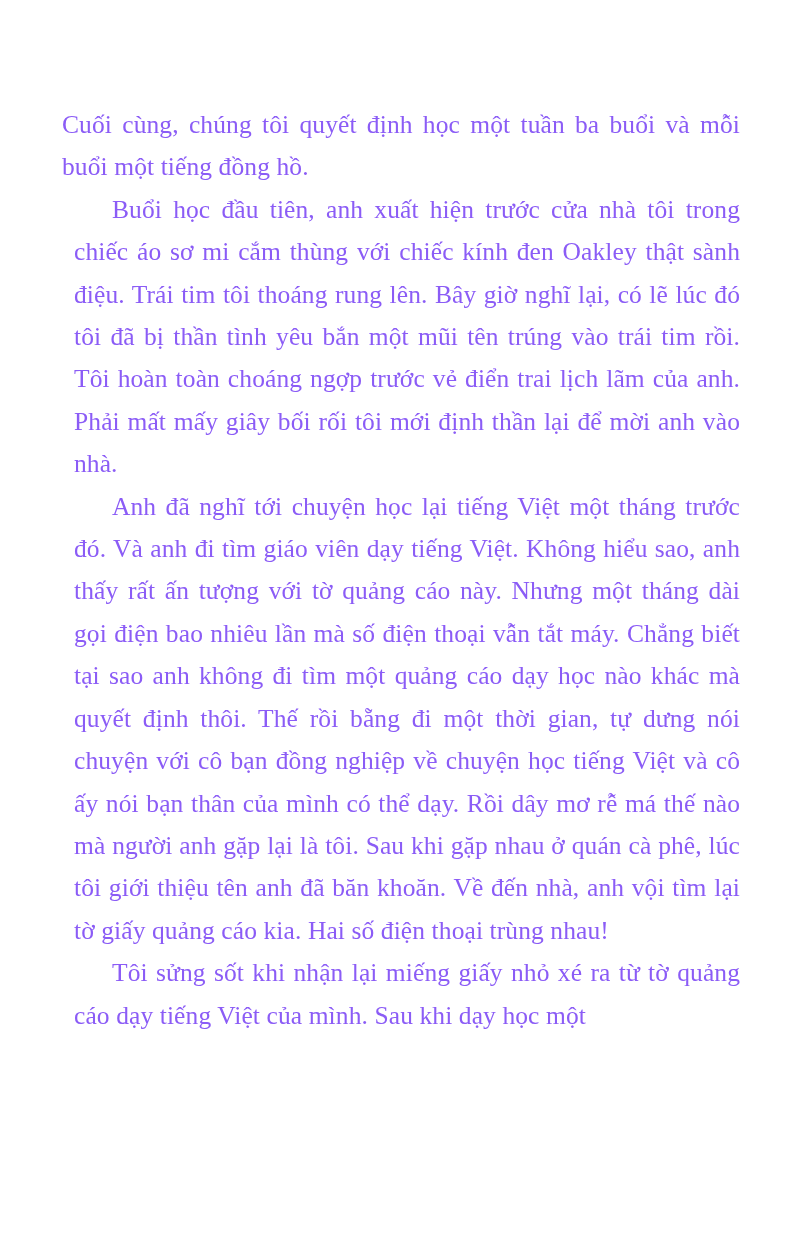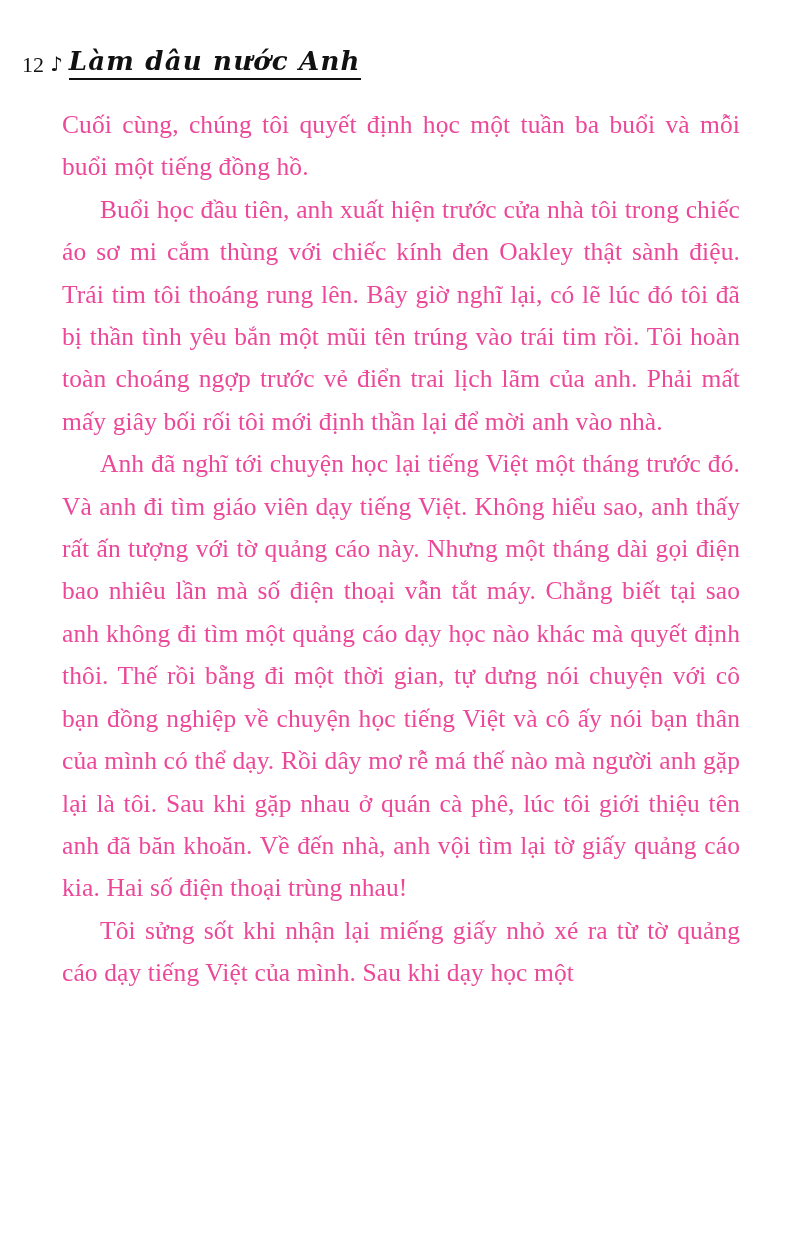--- a/index.html
+++ b/index.html
@@ -66,44 +66,40 @@
     left: 62px;
     width: 678px;
   }
   .body-text p {
     margin: 0;
     font-family: "Liberation Serif", serif;
     font-size: 25.5px;
     line-height: 42.4px;
     text-align: justify;
     text-justify: inter-word;
-    color: #ec4899;
+    color: #8b5cf6;
     letter-spacing: 0.1px;
   }
   .body-text p.indent {
     text-indent: 38px;
   }
   .body-text p + p {
     margin-top: 0px;
+    margin-left: 12px;
   }
   
   .clip {
     overflow: hidden;
   }
 </style>
 </head>
 <body>
 
 <div class="page">
 
-  <div class="header">
-    <div class="folio">12</div>
-    <div class="ornament">♪</div>
-    <div class="chapter-title">Làm dâu nước Anh</div>
-  </div>
 
   <div class="body-text clip">
     <p>Cuối cùng, chúng tôi quyết định học một tuần ba buổi và mỗi buổi một tiếng đồng hồ.</p>
     <p class="indent">Buổi học đầu tiên, anh xuất hiện trước cửa nhà tôi trong chiếc áo sơ mi cắm thùng với chiếc kính đen Oakley thật sành điệu. Trái tim tôi thoáng rung lên. Bây giờ nghĩ lại, có lẽ lúc đó tôi đã bị thần tình yêu bắn một mũi tên trúng vào trái tim rồi. Tôi hoàn toàn choáng ngợp trước vẻ điển trai lịch lãm của anh. Phải mất mấy giây bối rối tôi mới định thần lại để mời anh vào nhà.</p>
     <p class="indent">Anh đã nghĩ tới chuyện học lại tiếng Việt một tháng trước đó. Và anh đi tìm giáo viên dạy tiếng Việt. Không hiểu sao, anh thấy rất ấn tượng với tờ quảng cáo này. Nhưng một tháng dài gọi điện bao nhiêu lần mà số điện thoại vẫn tắt máy. Chẳng biết tại sao anh không đi tìm một quảng cáo dạy học nào khác mà quyết định thôi. Thế rồi bẵng đi một thời gian, tự dưng nói chuyện với cô bạn đồng nghiệp về chuyện học tiếng Việt và cô ấy nói bạn thân của mình có thể dạy. Rồi dây mơ rễ má thế nào mà người anh gặp lại là tôi. Sau khi gặp nhau ở quán cà phê, lúc tôi giới thiệu tên anh đã băn khoăn. Về đến nhà, anh vội tìm lại tờ giấy quảng cáo kia. Hai số điện thoại trùng nhau!</p>
     <p class="indent">Tôi sửng sốt khi nhận lại miếng giấy nhỏ xé ra từ tờ quảng cáo dạy tiếng Việt của mình. Sau khi dạy học một</p>
   </div>
 
 </div>
 

